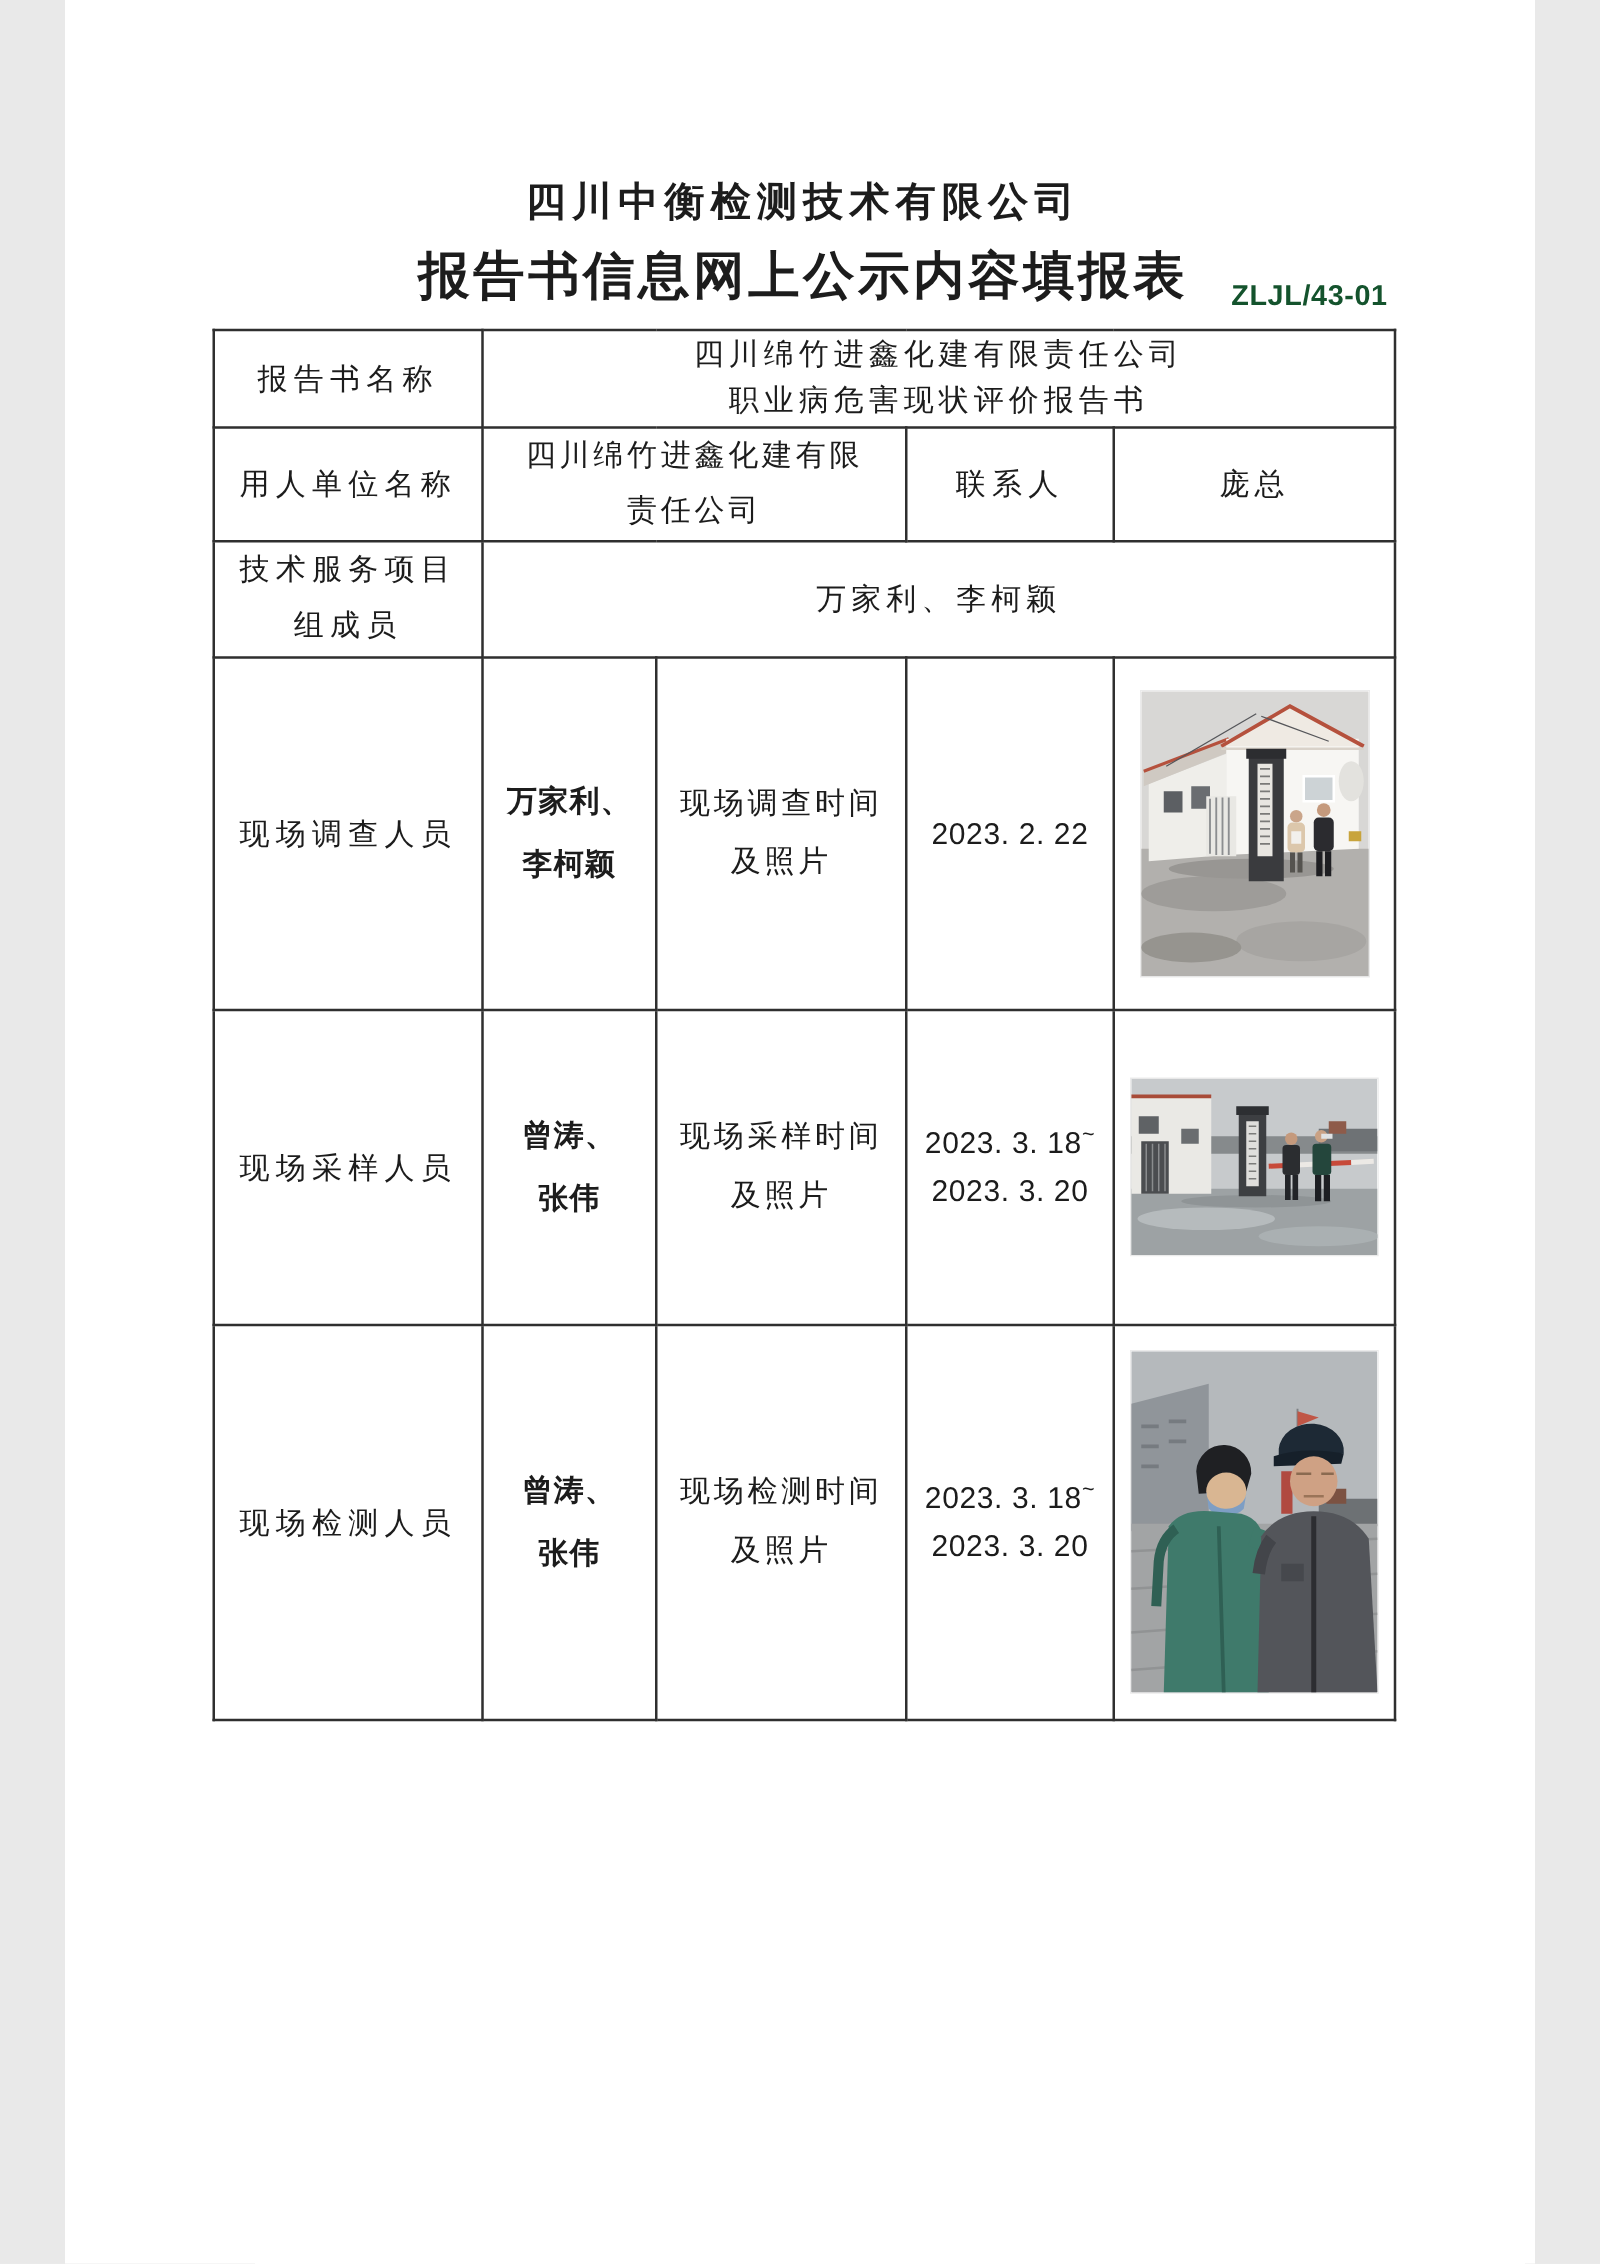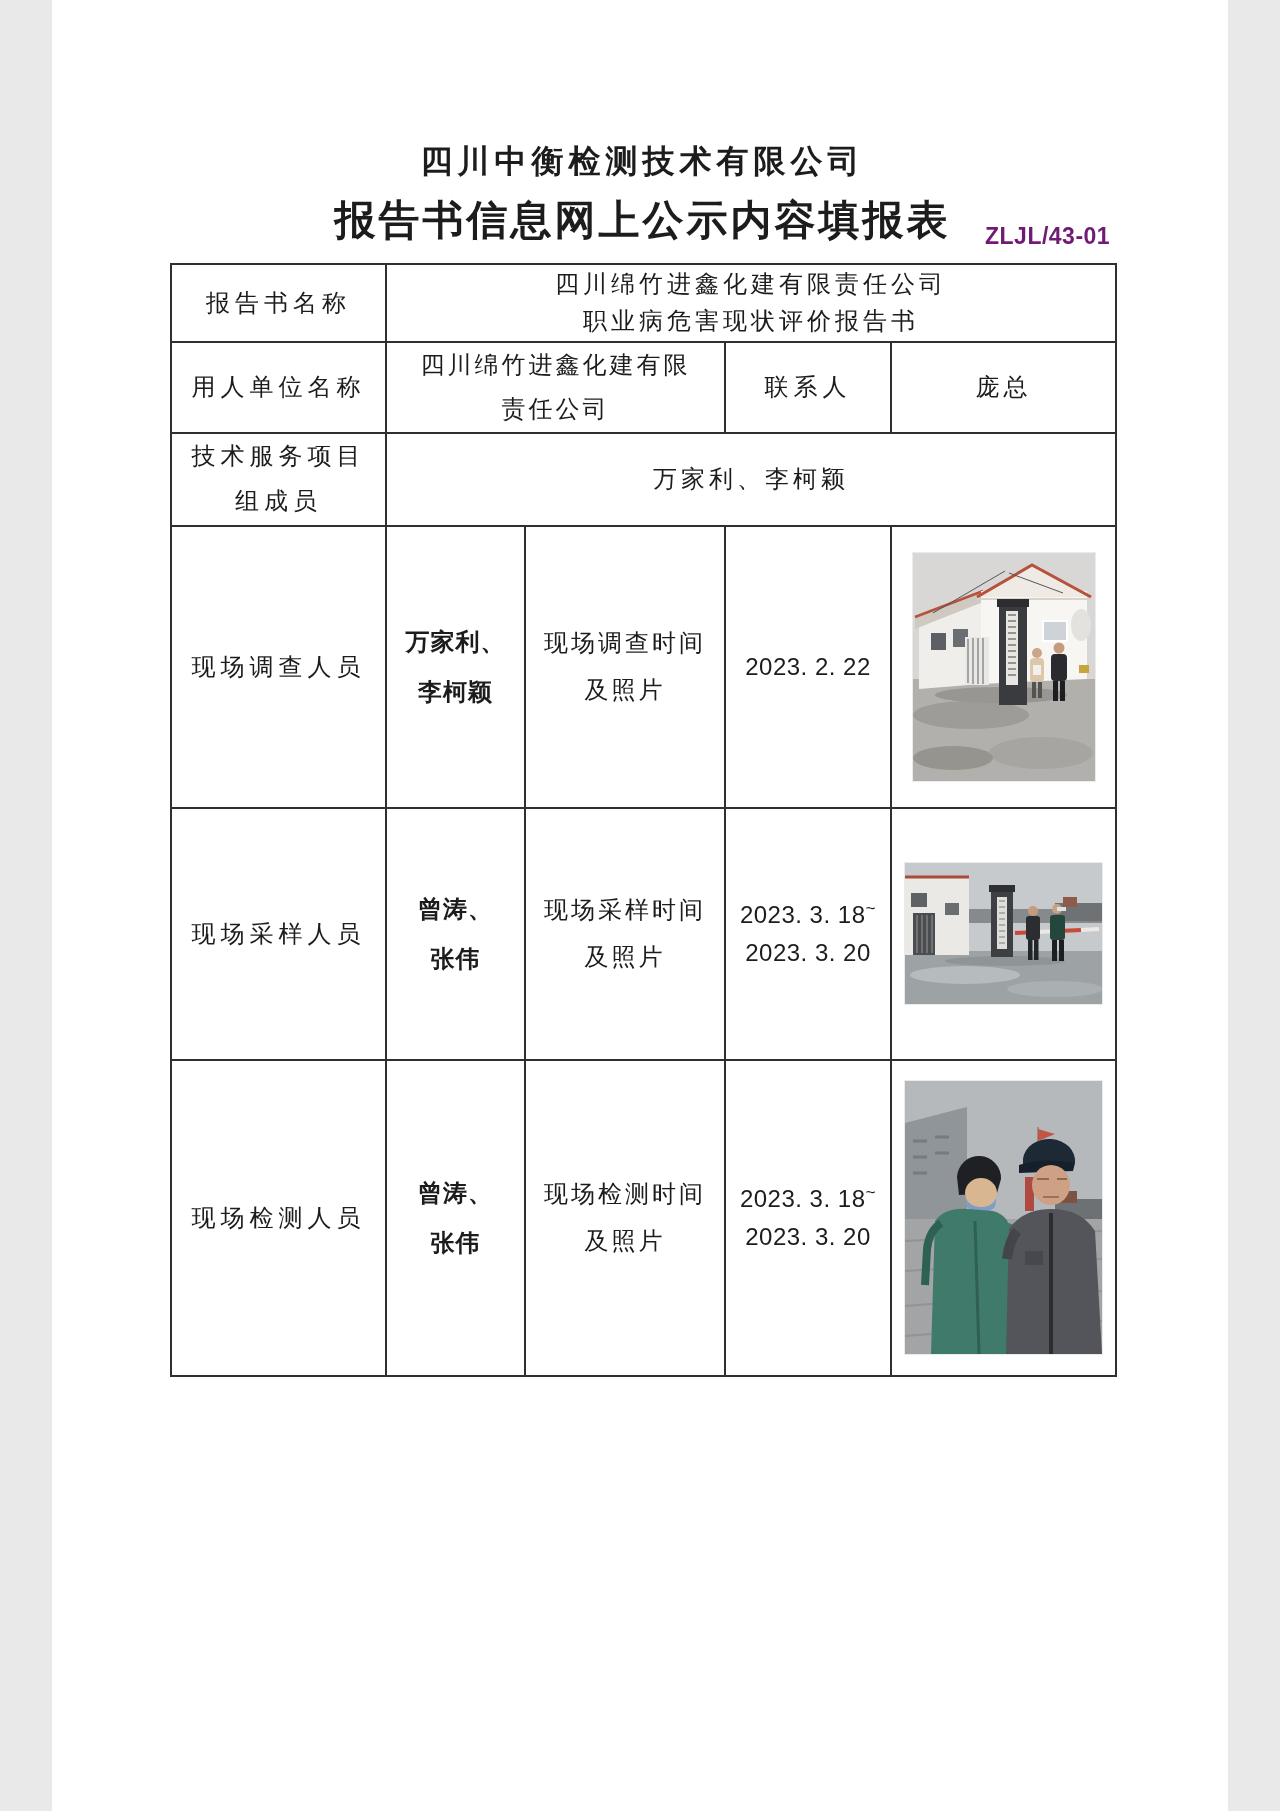--- a/index.html
+++ b/index.html
@@ -10,21 +10,21 @@
   }
   .titles {
     position:absolute; left:118px; top:140px; width:945px; text-align:center;
     font-family:"Liberation Sans","DejaVu Sans",sans-serif; font-weight:bold;
   }
   .title1 { font-size:32px; letter-spacing:5px; }
   .title2 { margin-top:9px; font-size:41px; letter-spacing:3px; }
   .doc-code {
     position:absolute; left:933px; top:223px;
     font-family:"Liberation Sans","DejaVu Sans",sans-serif;
-    font-weight:bold; font-size:23px; letter-spacing:0.5px; color:#701a75;
+    font-weight:bold; font-size:23px; letter-spacing:0.5px; color:#14532d;
   }
   table.form {
     position:absolute; left:118px; top:263px; width:945px;
     border-collapse:collapse; table-layout:fixed;
   }
   table.form td {
     border:2px solid #2f2f2f; text-align:center; vertical-align:middle;
     font-size:24px; padding:0; overflow:hidden;
   }
   tr.r1 { height:78px;margin-left:44px; } tr.r2 { height:79px;margin-top:36px; } tr.r3 { height:76px; }

